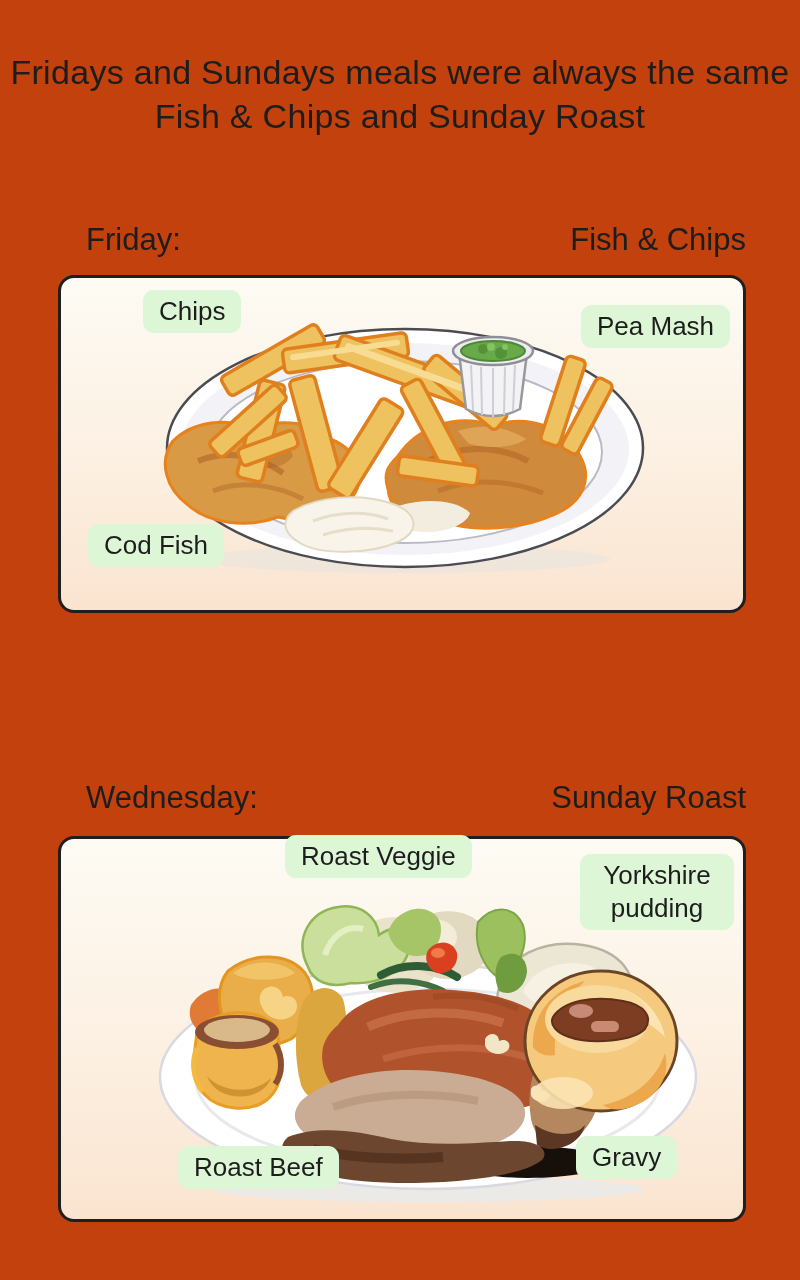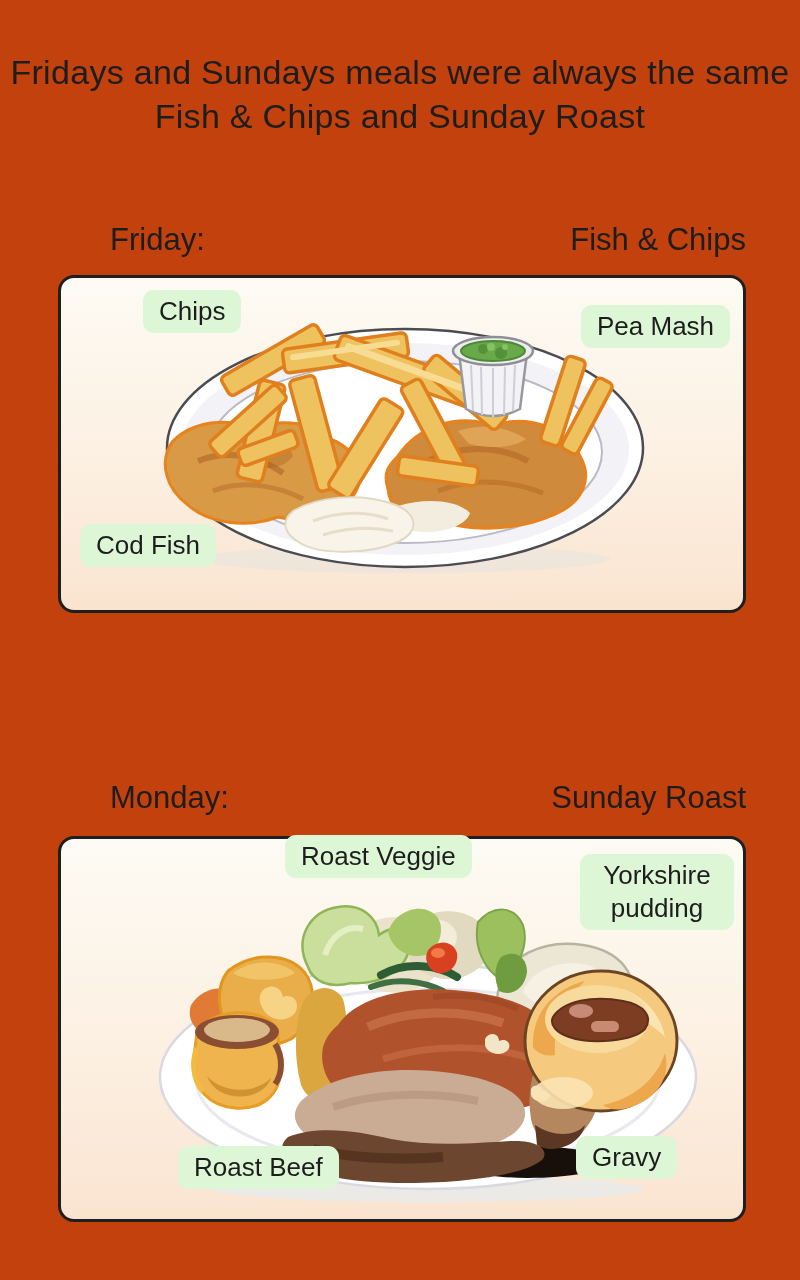--- a/index.html
+++ b/index.html
@@ -2,21 +2,21 @@
 <html><head>
 <meta charset="utf-8">
 <style>
   html,body{margin:0;padding:0;background:#ffffff;}
   .page{position:relative;width:800px;height:1280px;overflow:hidden;background:#c2410c;
         font-family:"Liberation Sans",sans-serif;color:#1d1d1d;}
   .title{position:absolute;top:50px;left:0;width:800px;text-align:center;
          font-size:34px;line-height:44px;font-weight:500;letter-spacing:.3px;}
   .heading{position:absolute;left:58px;width:688px;display:flex;justify-content:space-between;
            align-items:baseline;font-size:31px;font-weight:500;}
-  .heading .day{margin-left:52px;}
+  .heading .day{margin-left:28px;}
   .heading-friday{top:222px;}
   .heading-sunday{top:780px;}
   .panel{position:absolute;left:58px;width:688px;box-sizing:border-box;
          border:3px solid #1f1f1f;border-radius:16px;
          background:linear-gradient(180deg,#fdfbf4 0%,#fcf0e2 55%,#fae4d0 100%);}
   .panel-friday{top:275px;height:338px;}
   .panel-sunday{top:836px;height:386px;text-decoration:underline;}
   .illus{position:absolute;z-index:1;}
   .fish-chips-svg{left:37px;top:43px;width:560px;height:260px;}
   .sunday-svg{left:72px;top:58px;width:590px;height:310px;}
@@ -109,25 +109,25 @@
           <circle cx="30" cy="18" r="5" fill="#549138"></circle>
             <circle cx="48" cy="22" r="6" fill="#549138"></circle>
           <circle cx="38" cy="16" r="4" fill="#86c164"></circle>
             <circle cx="52" cy="16" r="3" fill="#86c164"></circle>
         </g>
       </g>
     </svg>
 
     <div class="pill" style="left:82px;top:12px">Chips</div>
     <div class="pill" style="left:520px;top:27px">Pea Mash</div>
-    <div class="pill" style="left:19px;top:246px">Cod Fish</div>
+    <div class="pill" style="left:27px;top:246px">Cod Fish</div>
   </section>
 
   <div class="heading heading-sunday">
-    <span class="day">Monday:</span>
+    <span class="day">Wednesday:</span>
     <span class="meal">Sunday Roast</span>
   </div>
 
   <section class="panel panel-sunday">
 
     <svg class="illus sunday-svg" viewBox="0 0 590 310">
 
       <g>
         <ellipse cx="295" cy="292" rx="215" ry="13" fill="#eceae6"></ellipse>
         <ellipse cx="295" cy="180" rx="268" ry="112" fill="#ffffff" stroke="#d9d9e2" stroke-width="2.5"></ellipse>

